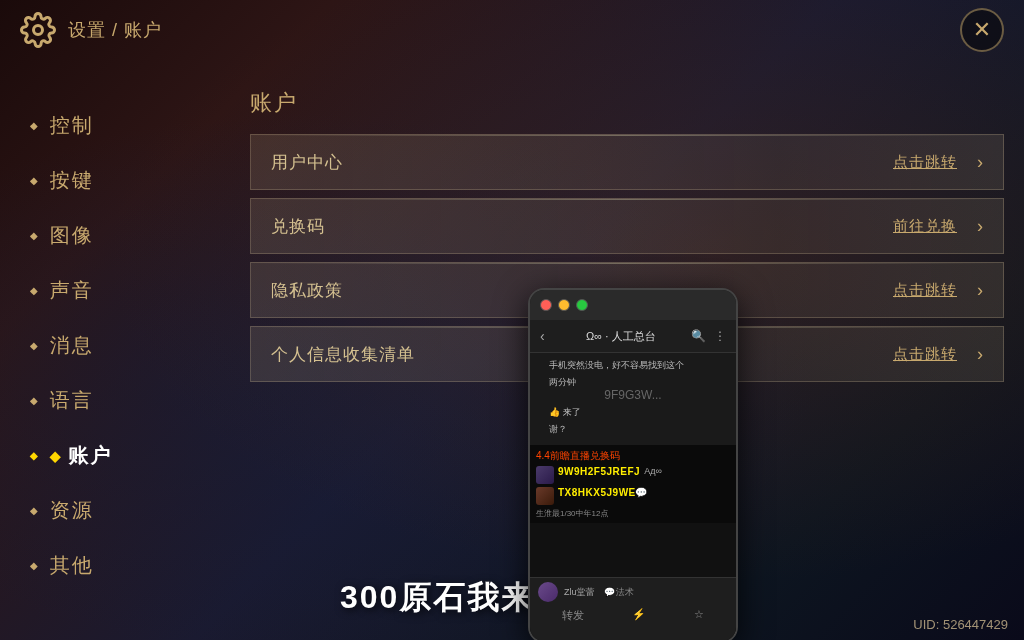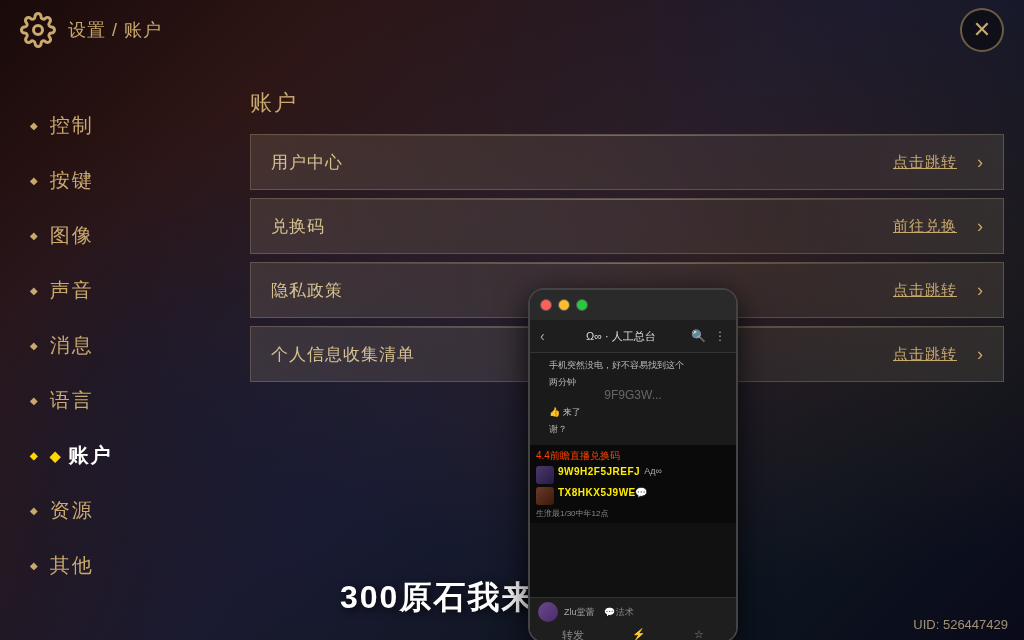--- a/index.html
+++ b/index.html
@@ -303,21 +303,21 @@
       letter-spacing: 0.5px;
     }
     .redeem-code.red { color: #ff4444; }
 
     
     .phone-bottom {
       position: absolute;
       bottom: 0;
       left: 0;
       right: 0;
-      height: 44px;
+      height: 64px;
       background: #1e1e1e;
       border-top: 1px solid #333;
       display: flex;
       flex-direction: column;
     }
     .phone-bottom-user {
       display: flex;
       align-items: center;
       padding: 4px 8px;
       gap: 6px;

